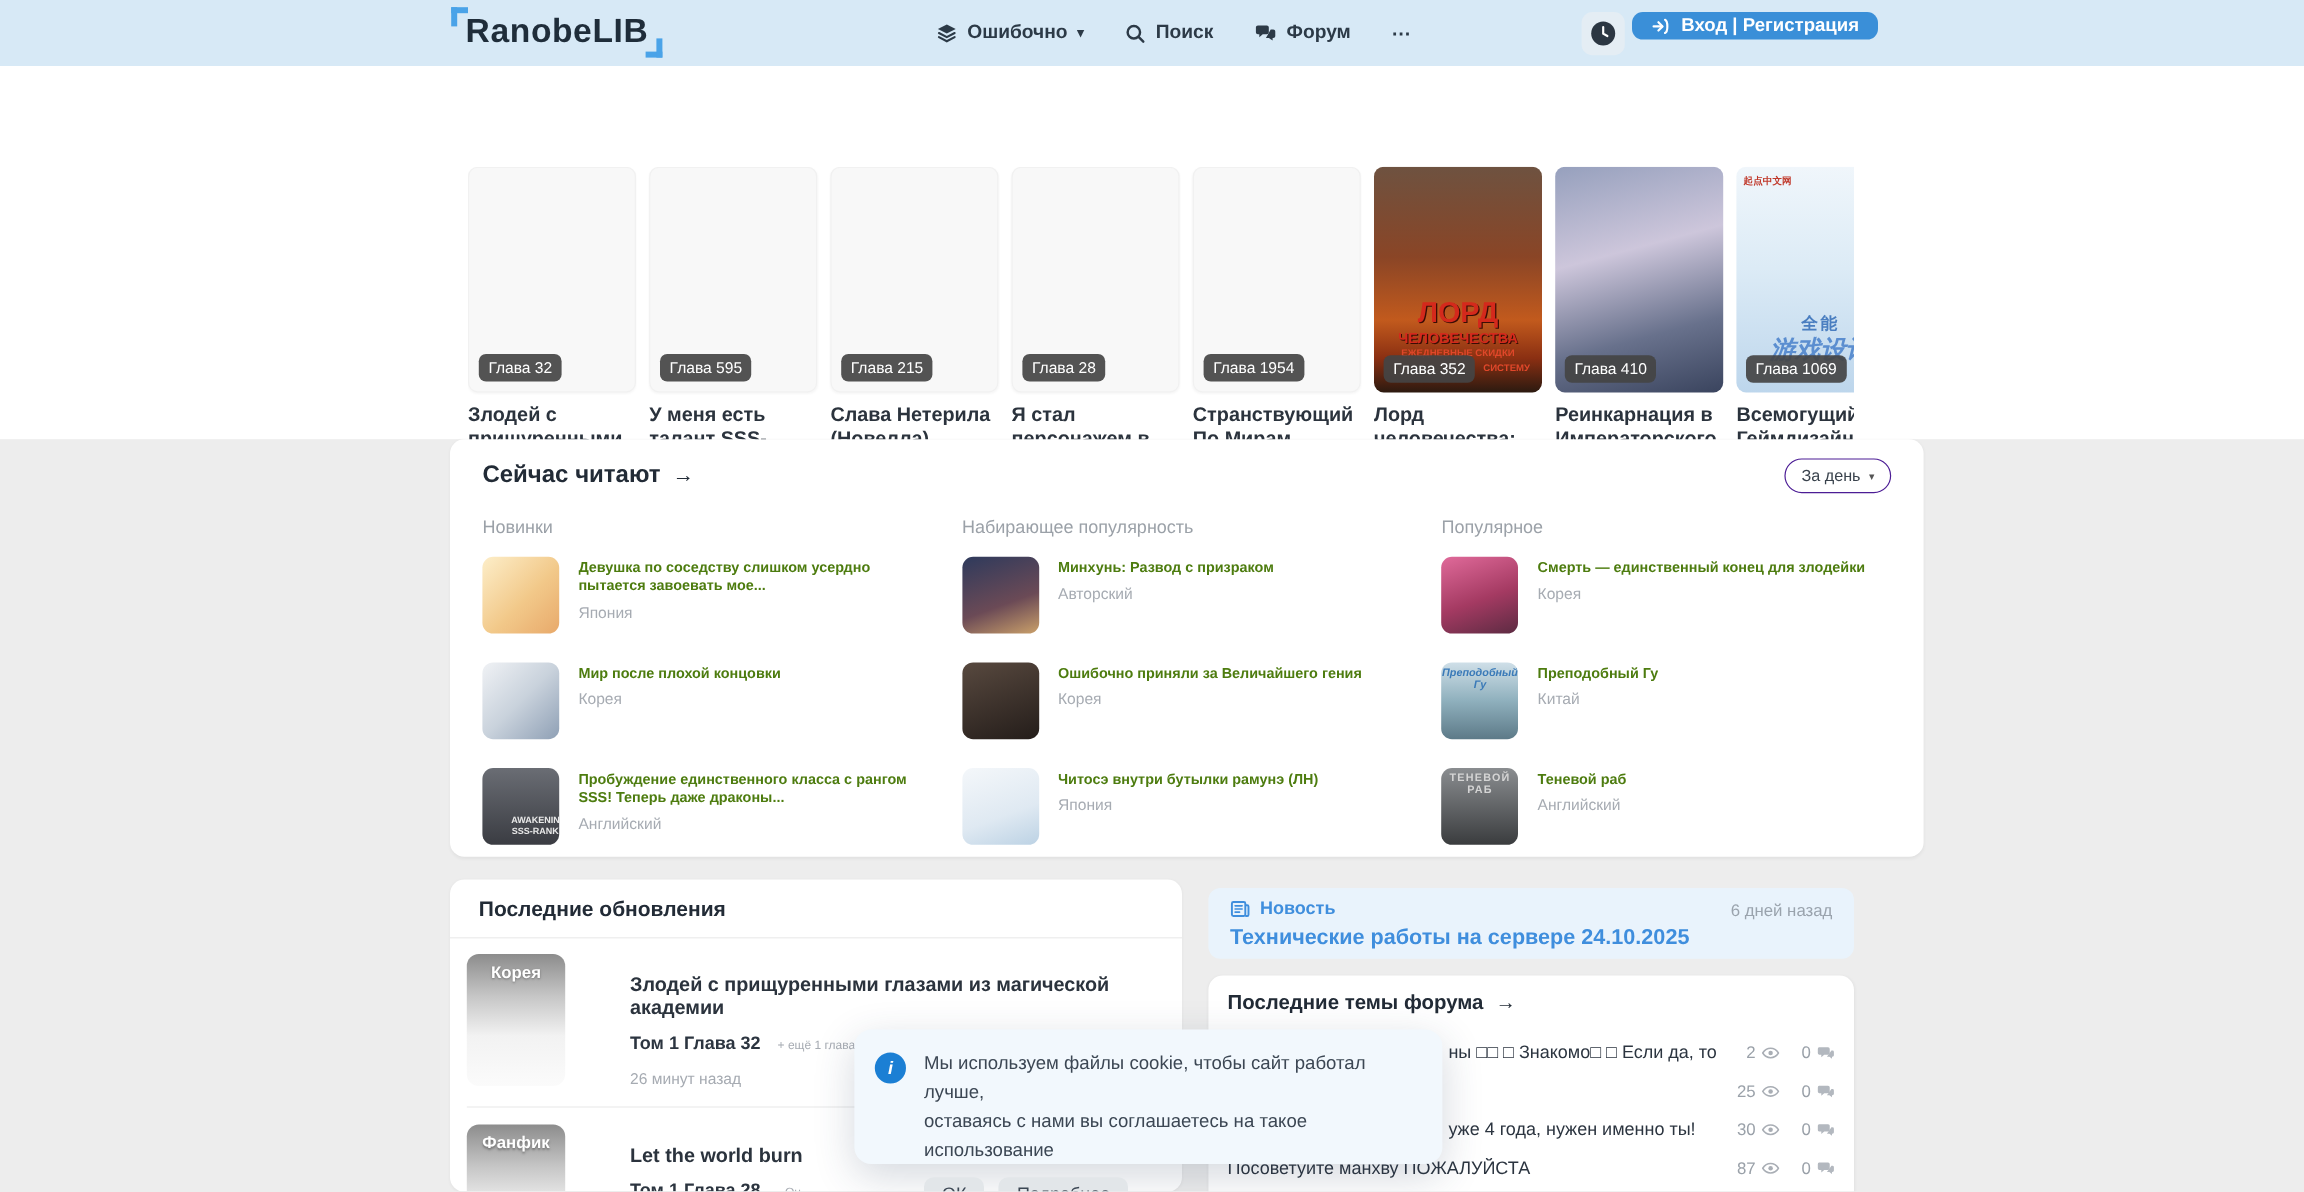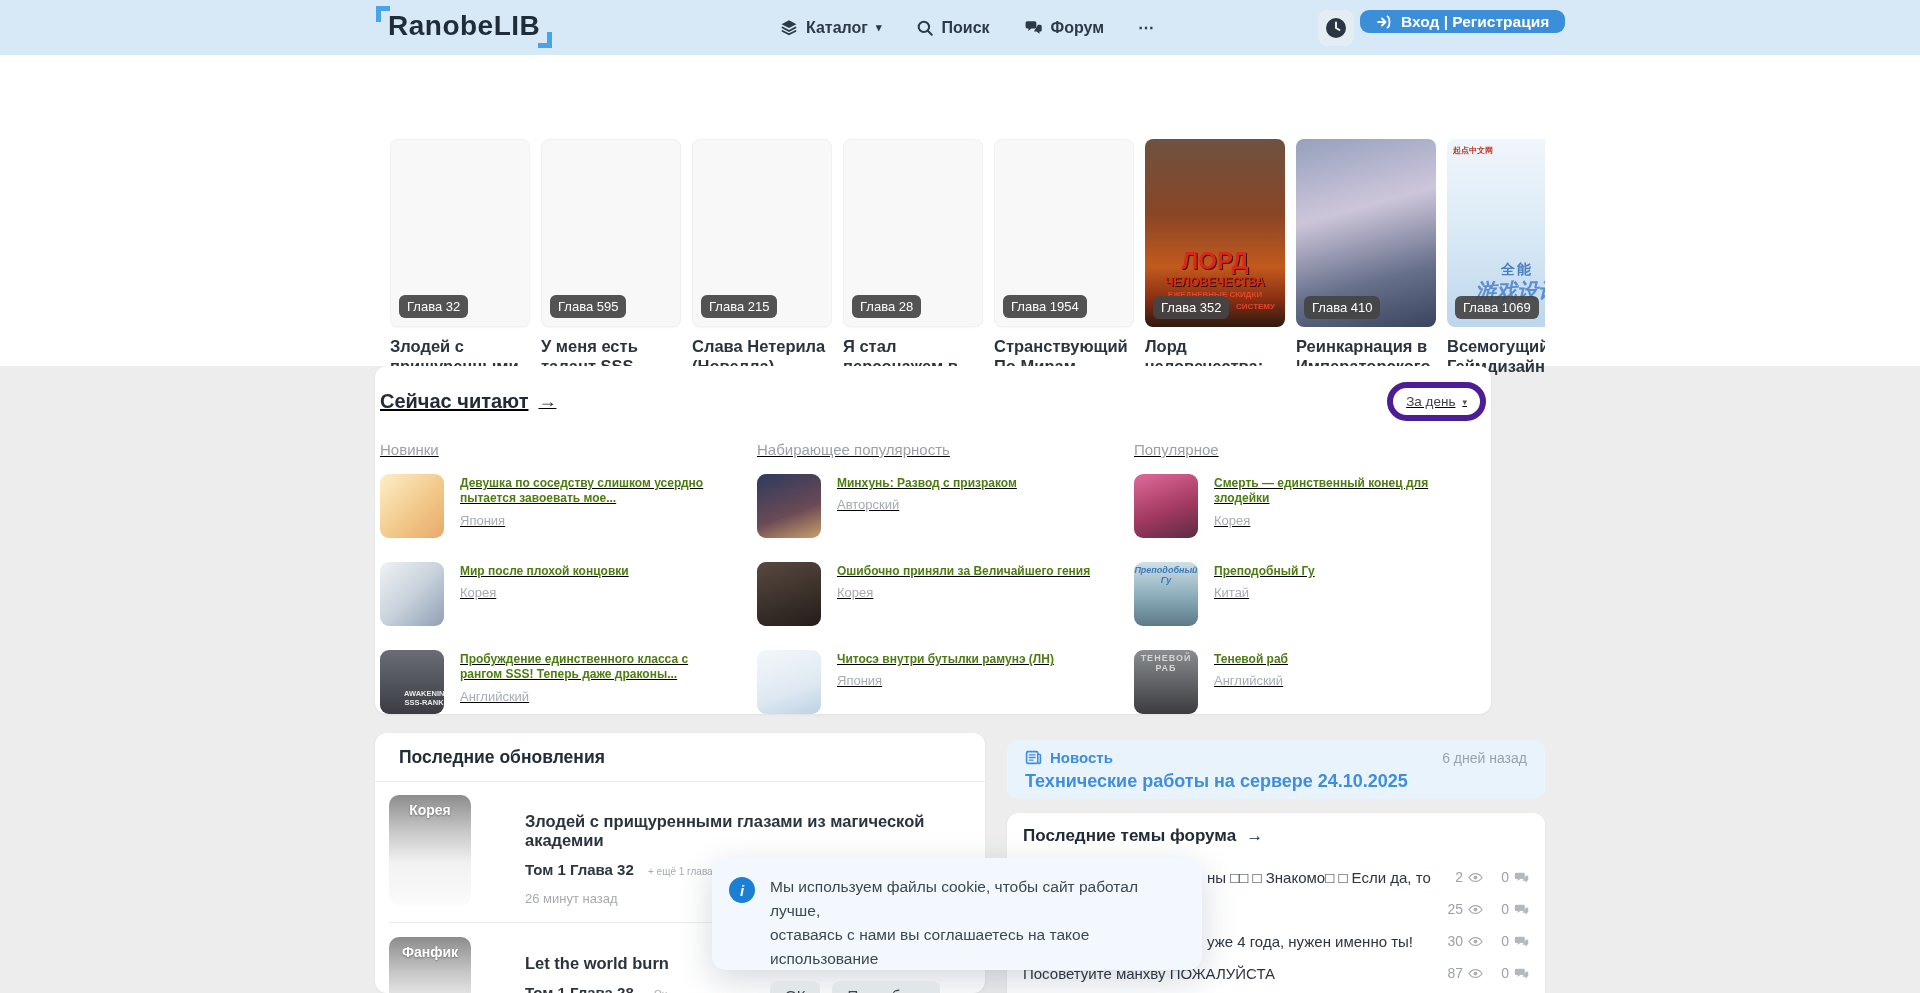--- a/index.html
+++ b/index.html
@@ -33,25 +33,25 @@
   .s-country { margin-top:5px; font-size:13.5px; color:#a8adb3; }
   .lord-t1 { position:absolute; left:0; right:0; bottom:52px; text-align:center; color:#d4291c; font-weight:bold; font-size:24px; text-shadow:1px 1px 0 #3a0d05; }
   .lord-t2 { position:absolute; left:0; right:0; bottom:38px; text-align:center; color:#d4291c; font-weight:bold; font-size:12px; text-shadow:1px 1px 0 #3a0d05; }
   .lord-t3 { position:absolute; left:0; right:0; bottom:28px; text-align:center; color:#e0472a; font-weight:bold; font-size:8px; }
   .lord-t4 { position:absolute; right:10px; bottom:16px; color:#e0472a; font-weight:bold; font-size:8px; }
   .tower-seal { position:absolute; left:6px; top:6px; color:#c0392b; font-size:8px; font-weight:bold; }
   .tower-t1 { position:absolute; left:0; right:0; bottom:48px; text-align:center; color:#4a7ec0; font-size:14px; font-weight:bold; letter-spacing:2px; }
   .tower-t2 { position:absolute; left:0; right:0; bottom:22px; text-align:center; color:#5b8ed0; font-size:21px; font-weight:bold; font-style:italic; }
 
   
-  .now-card { position:absolute; left:375px; top:366px; width:1116px; height:348px; background:#fff; border-radius:12px; box-shadow:0 1px 3px rgba(0,0,0,.05); padding:16px 5px;text-decoration:underline; }
+  .now-card { position:absolute; left:375px; top:366px; width:1228px; height:348px; background:#fff; border-radius:12px; box-shadow:0 1px 3px rgba(0,0,0,.05); padding:16px 27px; }
   .now-head { display:flex; align-items:center; justify-content:space-between; }
   .now-title { font-size:20px; font-weight:bold; color:#222b36; display:flex; align-items:center; gap:10px; cursor:pointer; }
   .now-title .arr { font-size:18px; }
-  .period-pill { border:6px solid #4c1d95; border-radius:999px; padding:6px 13px; font-size:13.5px; color:#3a434d; display:flex; align-items:center; gap:7px; background:#fff; cursor:pointer; }
+  .period-pill { border:1px solid #4c1d95; border-radius:999px; padding:6px 13px; font-size:13.5px; color:#3a434d; display:flex; align-items:center; gap:7px; background:#fff; cursor:pointer; }
   .period-pill .caret { font-size:9px; color:#555; }
   .nr-grid { display:grid; grid-template-columns:1fr 1fr 1fr; column-gap:25px; margin-top:20px; }
   .nr-col-head { font-size:15px; color:#9ba1a8; margin-bottom:16px; }
   .nr-item { display:flex; gap:16px; margin-bottom:24px; cursor:pointer; }
   .thumb { position:relative; flex:0 0 64px; width:64px; height:64px; border-radius:9px; overflow:hidden; }
   .nr-text { padding-top:2px; }
   .nr-title { font-size:12px; font-weight:bold; color:#4d7c0f; line-height:1.28;
               display:-webkit-box; -webkit-line-clamp:2; -webkit-box-orient:vertical; overflow:hidden; }
   .nr-country { margin-top:6px; font-size:13px; color:#a6abb2; }
   .th-1 { background:linear-gradient(135deg,#fdeec9 0%,#f2c98a 55%,#e8a96a 100%); }
@@ -120,21 +120,21 @@
       <span>RanobeLIB</span>
       <span class="brk-br"></span>
     </div>
     <div class="nav">
       <div class="nav-item">
         <svg width="18" height="18" viewBox="0 0 16 16">
             <path d="M8 1.2 14.6 4.6 8 8 1.4 4.6Z" fill="#2c3a47"></path>
             <path d="M2.2 7.6 8 10.6 13.8 7.6" fill="none" stroke="#2c3a47" stroke-width="1.6" stroke-linecap="round"></path>
             <path d="M2.2 10.6 8 13.6 13.8 10.6" fill="none" stroke="#2c3a47" stroke-width="1.6" stroke-linecap="round"></path>
           </svg>
-        <span>Каталог</span>
+        <span>Ошибочно</span>
         <span class="caret">▾</span>
       </div>
       <div class="nav-item">
         <svg width="18" height="18" viewBox="0 0 16 16">
             <circle cx="7" cy="7" r="4.6" fill="none" stroke="#2c3a47" stroke-width="1.8"></circle>
             <path d="M10.5 10.5 14 14" stroke="#2c3a47" stroke-width="1.8" stroke-linecap="round"></path>
           </svg>
         <span>Поиск</span>
       </div>
       <div class="nav-item">

